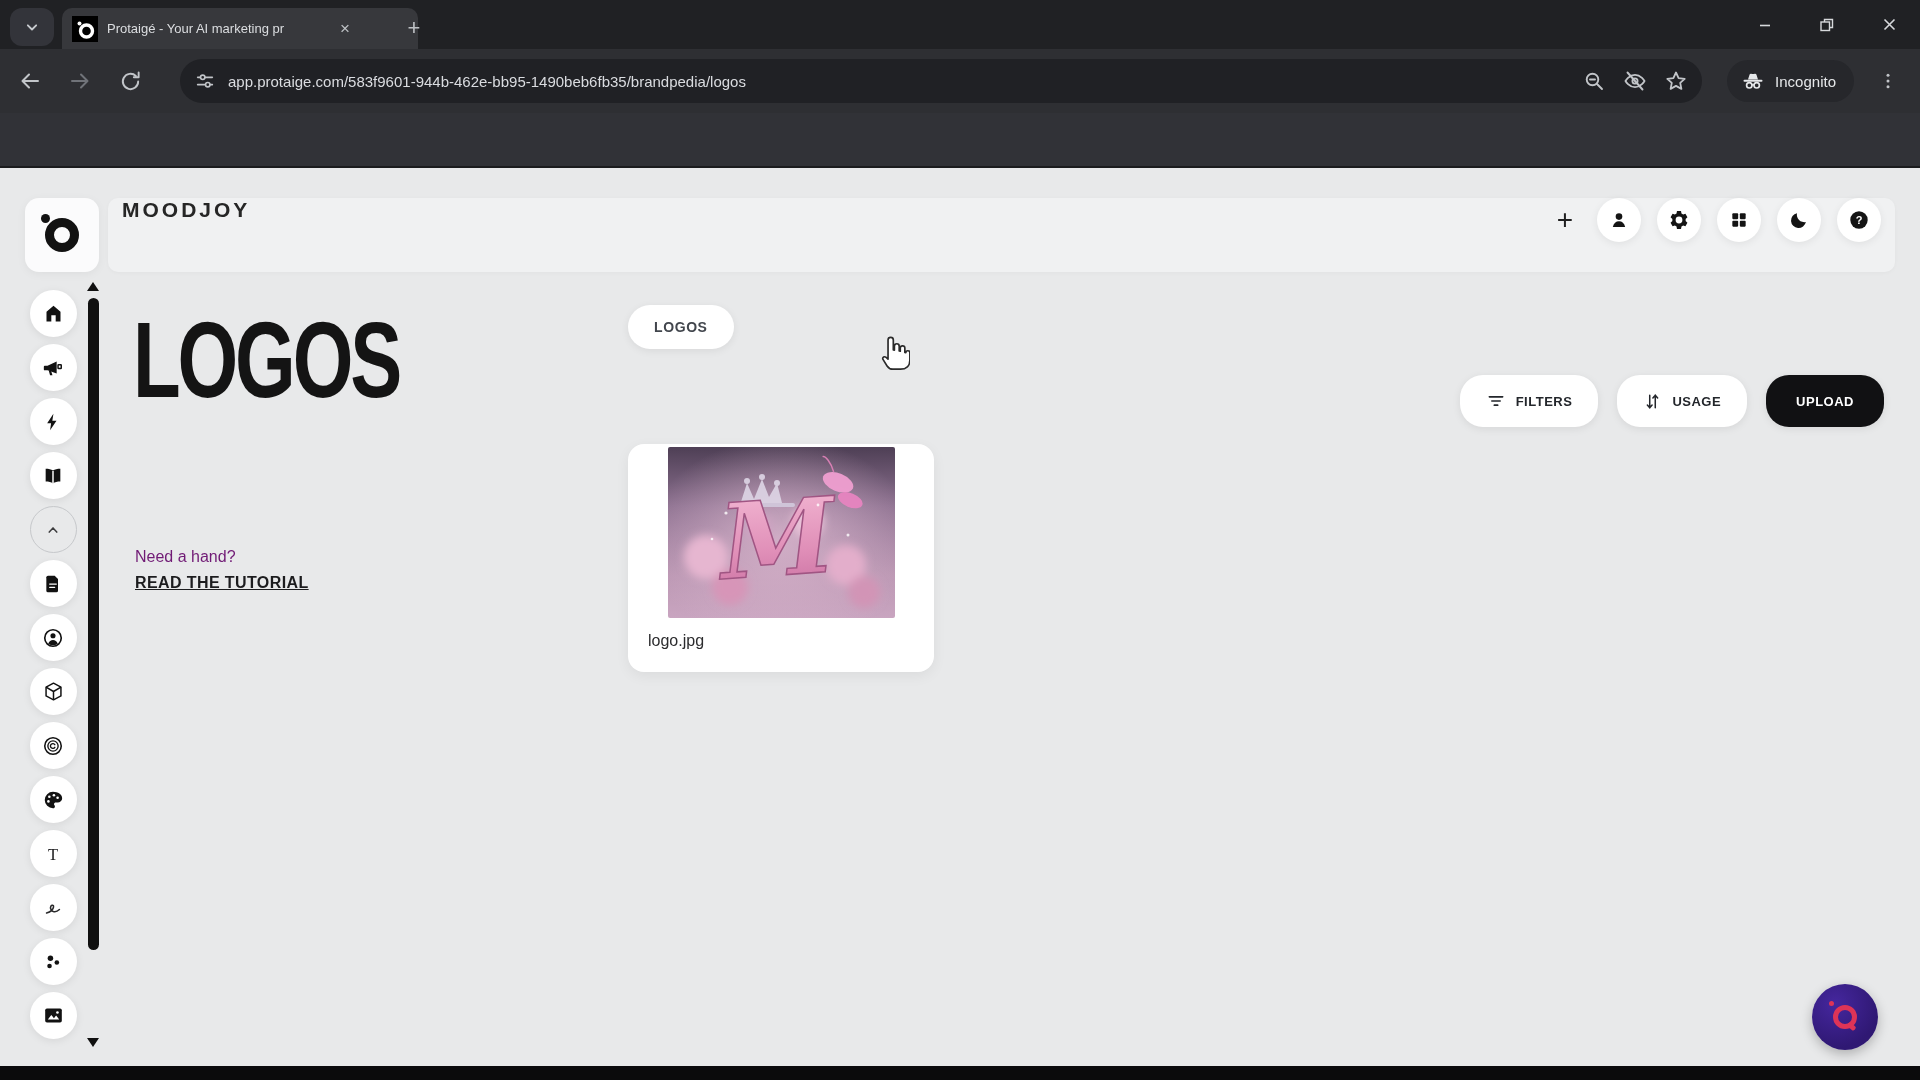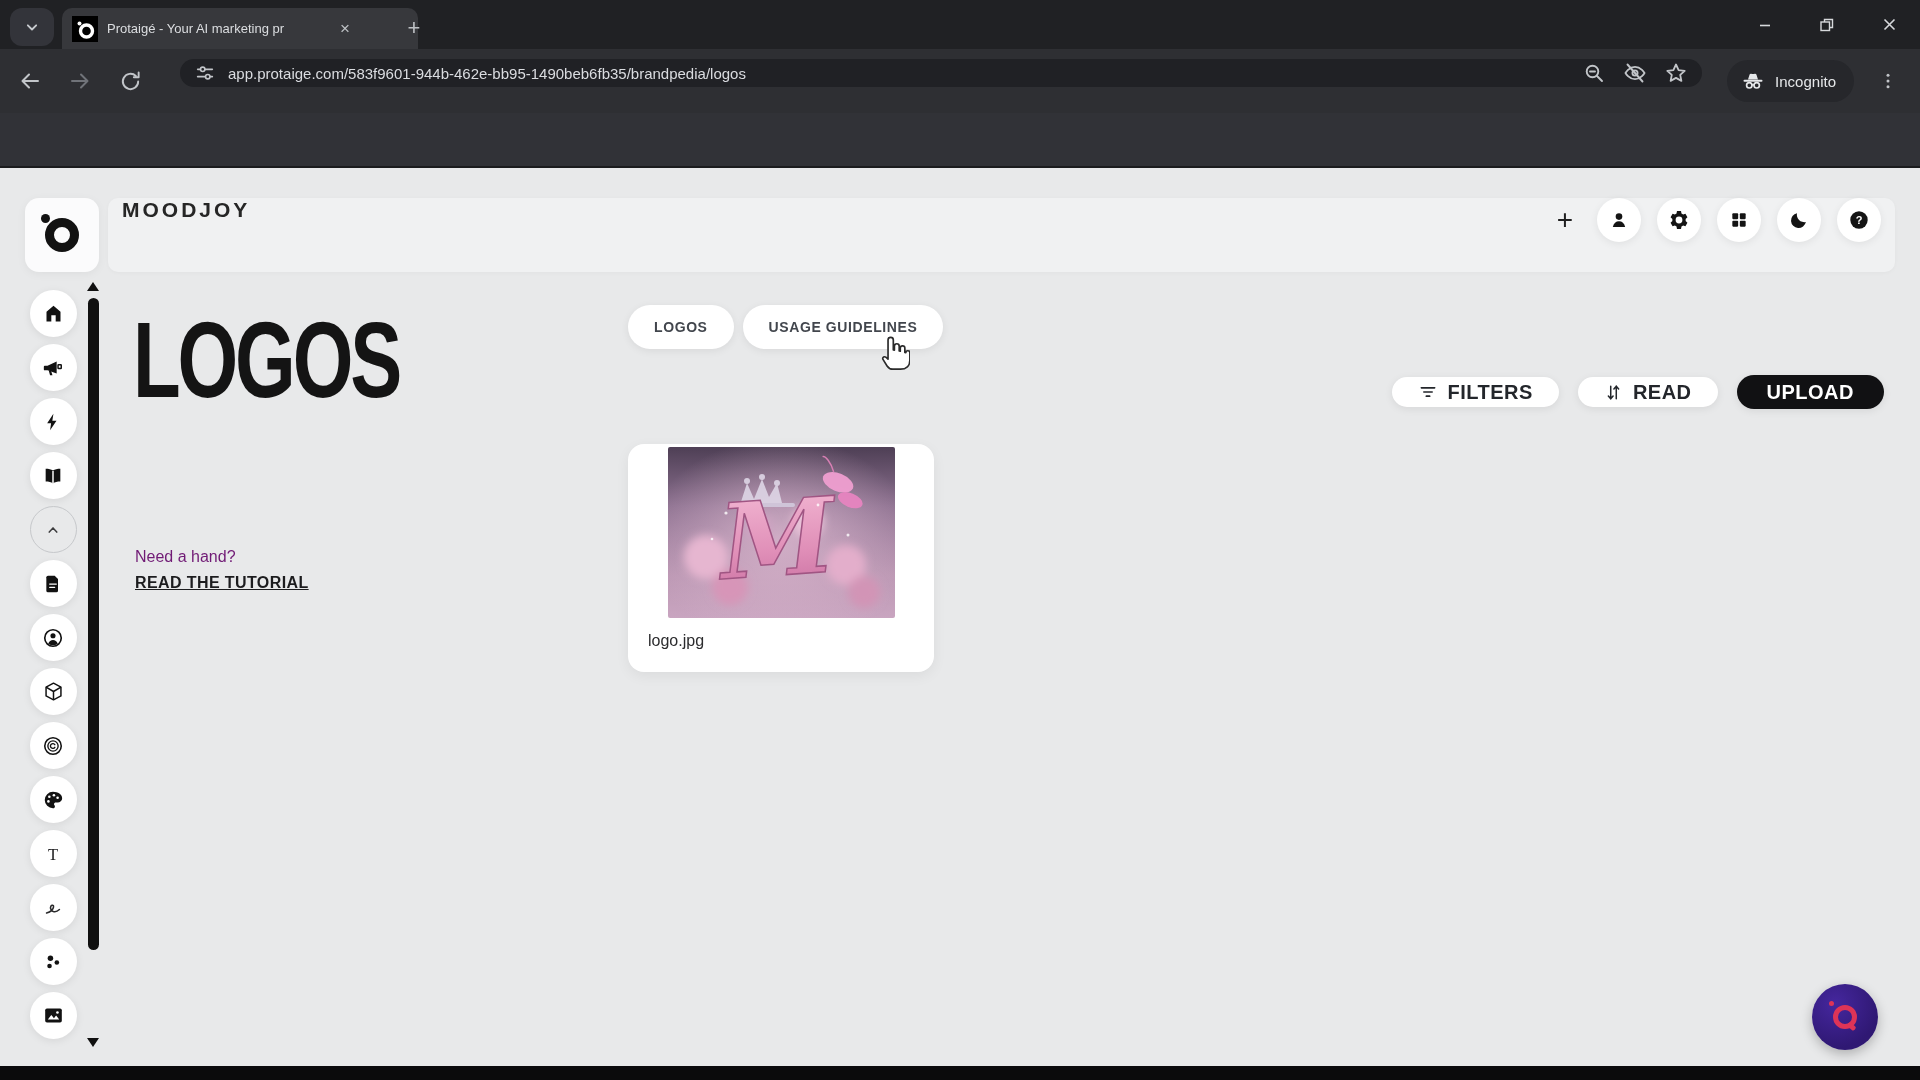--- a/index.html
+++ b/index.html
@@ -13,21 +13,21 @@
   .favicon { width:26px; height:26px; background:#000; display:flex; align-items:center; justify-content:center; flex:0 0 auto; }
   .tab-title { color:#dcdee1; font-size:13px; white-space:nowrap; overflow:hidden; max-width:220px; flex:1 1 auto;
                -webkit-mask-image:linear-gradient(90deg,#000 85%,transparent); mask-image:linear-gradient(90deg,#000 85%,transparent); }
   .tab-close { color:#bdc0c4; font-size:17px; line-height:1; padding:2px 4px; border-radius:50%; }
   .newtab { position:absolute; left:398px; top:12px; width:32px; height:32px; color:#bdc0c4; font-size:22px; display:flex; align-items:center; justify-content:center; border-radius:50%; }
   .wincontrols { position:absolute; right:0; top:0; height:49px; display:flex; align-items:center; }
   .winbtn { width:62px; height:49px; display:flex; align-items:center; justify-content:center; color:#d7d9dc; }
 
   .toolbar { position:absolute; left:0; top:49px; width:1920px; height:64px; background:#2e2f33; display:flex; align-items:center; }
   .navbtn { width:40px; height:40px; margin-left:10px; display:flex; align-items:center; justify-content:center; border-radius:50%; }
-  .urlbar { position:absolute; left:180px; top:10px; width:1522px; height:28px; background:#202125; border-radius:22px; display:flex; align-items:center; padding:0 14px; gap:12px; }
+  .urlbar { position:absolute; left:180px; top:10px; width:1522px; height:44px; background:#202125; border-radius:22px; display:flex; align-items:center; padding:0 14px; gap:12px; }
   .url-text { color:#dadce0; font-size:15px; white-space:nowrap; overflow:hidden; flex:1 1 auto; }
   .url-icons { display:flex; align-items:center; gap:16px; }
   .incog-chip { position:absolute; right:66px; top:11px; height:42px; background:#26272b; border-radius:21px; display:flex; align-items:center; gap:10px; padding:0 18px 0 14px; color:#e6e8ea; font-size:15px; }
   .menu3 { position:absolute; right:14px; top:14px; width:36px; height:36px; display:flex; align-items:center; justify-content:center; }
 
   .chromeband { position:absolute; left:0; top:113px; width:1920px; height:55px; background:#313237; border-bottom:2px solid #1b1c1e; }
 
   
   .page { position:absolute; left:0; top:170px; width:1920px; height:896px; background:#e8e9ea; }
 
@@ -48,21 +48,21 @@
   .pscroll-up { position:absolute; left:87px; top:112px; width:0; height:0; border-left:6px solid transparent; border-right:6px solid transparent; border-bottom:9px solid #101010; }
   .pscroll-thumb { position:absolute; left:88px; top:128px; width:11px; height:652px; background:#101010; border-radius:6px; }
   .pscroll-down { position:absolute; left:87px; top:868px; width:0; height:0; border-left:6px solid transparent; border-right:6px solid transparent; border-top:9px solid #101010; }
 
   .bigtitle { position:absolute; left:133px; top:128px; font-size:100px; font-weight:800; letter-spacing:-4px; color:#141414; transform:scaleX(.78) scaleY(1.08); transform-origin:left top; }
 
   .tabs { position:absolute; left:628px; top:135px; display:flex; gap:9px; }
   .pill-tab { height:44px; background:#fff; border-radius:22px; box-shadow:0 2px 9px rgba(0,0,0,.07); display:flex; align-items:center; padding:0 26px; font-size:14px; font-weight:700; letter-spacing:.6px; color:#42464d; }
 
   .actionbar { position:absolute; right:36px; top:205px; display:flex; gap:19px; align-items:center; }
-  .actbtn { height:30px; border-radius:23px; background:#fff; box-shadow:0 2px 9px rgba(0,0,0,.08); display:flex; align-items:center; gap:10px; padding:0 26px; font-size:20px; font-weight:700; letter-spacing:.5px; color:#23262b; }
+  .actbtn { height:52px; border-radius:23px; background:#fff; box-shadow:0 2px 9px rgba(0,0,0,.08); display:flex; align-items:center; gap:10px; padding:0 26px; font-size:13px; font-weight:700; letter-spacing:.5px; color:#23262b; }
   .actbtn.dark { background:#111113; color:#fff; padding:17px 30px; }
 
   .desc { position:absolute; left:135px; top:268px; font-size:16.5px; line-height:27px; color:#3f3f41; }
   .hand { position:absolute; left:135px; top:378px; font-size:16px; color:#701a75; }
   .tutorial { position:absolute; left:135px; top:404px; font-size:16px; font-weight:800; letter-spacing:.4px; color:#1c1c1e;text-decoration:underline; }
 
   .card { position:absolute; left:628px; top:274px; width:306px; height:228px; background:#fff; border-radius:16px; box-shadow:0 4px 14px rgba(0,0,0,.06); display:flex; flex-direction:column; align-items:center; }
   .card-img { margin-top:3px; width:227px; height:171px; border-radius:2px; overflow:hidden; }
   .card-name { align-self:flex-start; margin:14px 8px 0 20px; font-size:16px; color:#2b2b2d; }
 
@@ -311,35 +311,34 @@
   </div>
 
   <div class="pscroll-up"></div>
   <div class="pscroll-thumb"></div>
   <div class="pscroll-down"></div>
 
   <div class="bigtitle">LOGOS</div>
 
   <div class="tabs">
     <div class="pill-tab">LOGOS</div>
-    <div class="pill-tab">USAGE GUIDELINES</div>
   </div>
 
   <div class="actionbar">
     <div class="actbtn">
       <svg width="20" height="20" viewBox="0 0 24 24">
           <path d="M4 7h16M7 12h10M10 17h4" stroke="#23262b" stroke-width="2" stroke-linecap="round"></path>
         </svg>
       <span>FILTERS</span>
     </div>
     <div class="actbtn">
       <svg width="19" height="19" viewBox="0 0 24 24">
           <path d="M8.5 4v16M8.5 20l-3-3.5M8.5 20l3-3.5M15.5 20V4M15.5 4l-3 3.5M15.5 4l3 3.5" fill="none" stroke="#23262b" stroke-width="1.9" stroke-linecap="round" stroke-linejoin="round"></path>
         </svg>
-      <span>READ</span>
+      <span>USAGE</span>
     </div>
     <div class="actbtn dark">
       <span>UPLOAD</span>
     </div>
   </div>
 
   <div class="hand">Need a hand?</div>
   <div class="tutorial">READ THE TUTORIAL</div>
 
   <div class="card">

